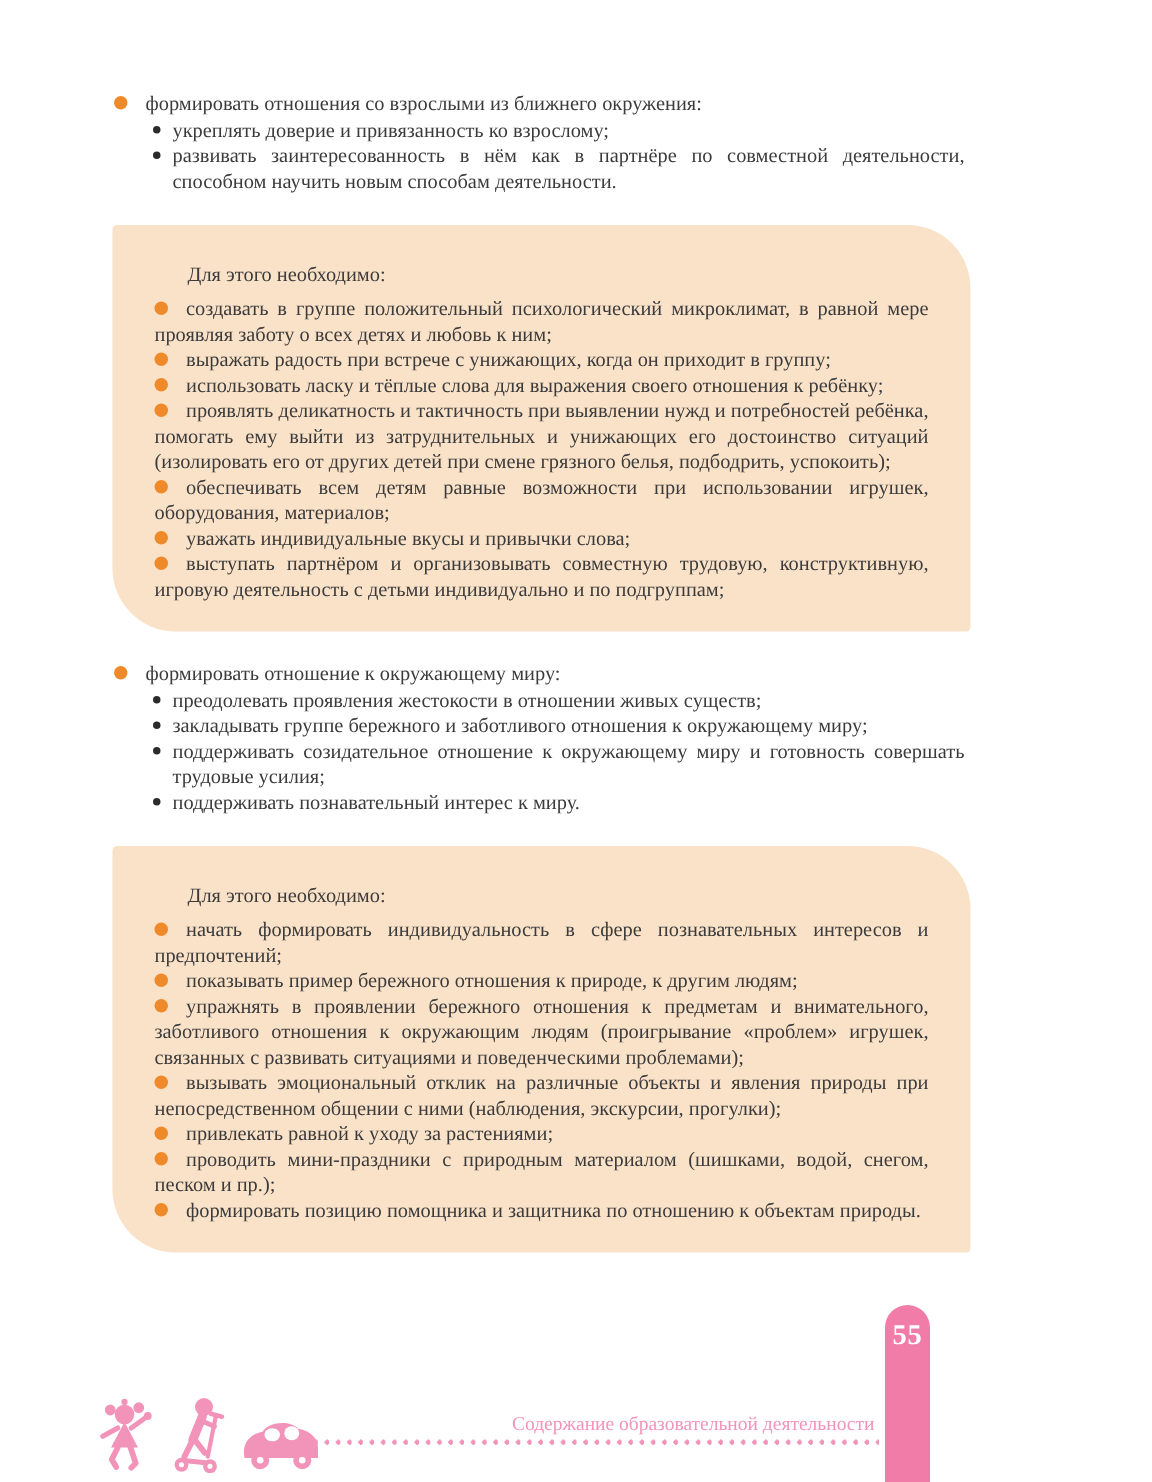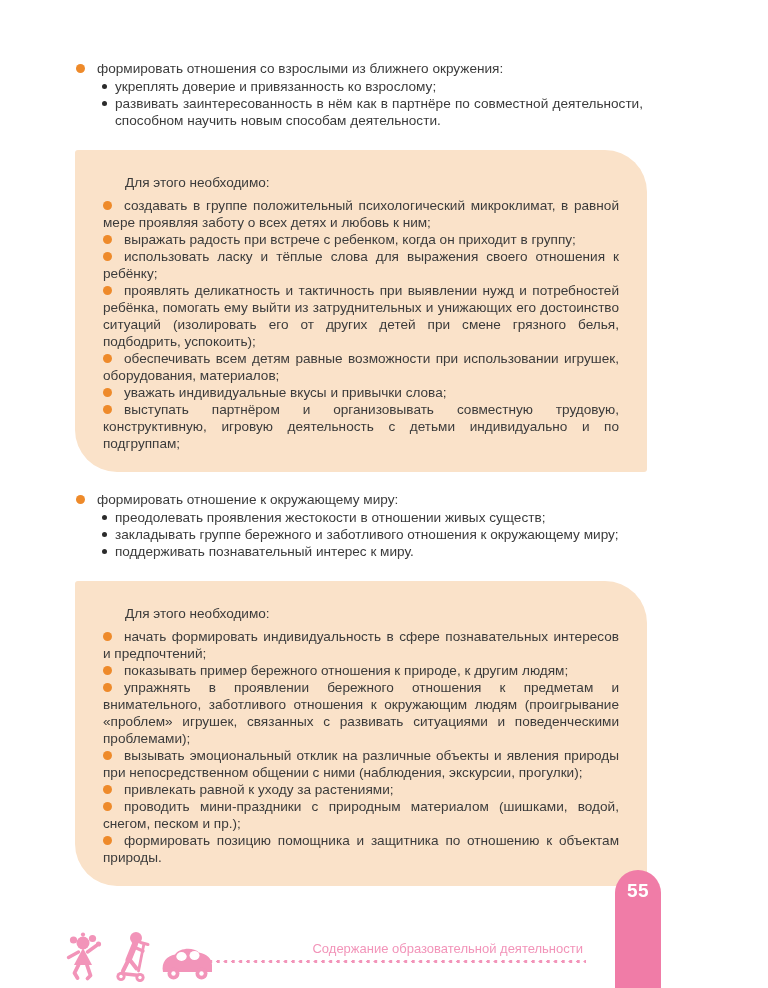--- a/index.html
+++ b/index.html
@@ -10,21 +10,21 @@
     --text:#3B3B3B;
   }
   *{box-sizing:border-box;}
   html,body{margin:0;padding:0;}
   body{
     width:768px;height:988px;background:#ffffff;
     font-family:"Liberation Sans", sans-serif;
     color:var(--text);
     position:relative;overflow:hidden;
   }
-  .page{position:absolute;inset:0;background:#fff;}
+  .page{position:absolute;inset:0;background:#fff;font-family:Liberation Serif, serif;}
   .content{
     position:absolute;left:75px;top:60px;width:572px;
     font-size:13.6px;line-height:17px;
   }
   
   .outer-list{margin:0;}
   .lead-item{position:relative;margin:0;padding-left:22px;}
   .dot-orange{
     position:absolute;left:1px;top:4px;width:9px;height:9px;border-radius:50%;
     background:var(--bullet_orange);
@@ -56,24 +56,24 @@
   .dotline{
     position:absolute;left:200px;top:41px;width:386px;height:5px;
     background-image:radial-gradient(circle 1.7px at 3px 2.5px, var(--pink_soft) 95%, rgba(0,0,0,0) 100%);
     background-size:7.5px 5px;background-repeat:repeat-x;
   }
   .footer-title{
     position:absolute;right:185px;top:23px;
     color:var(--pink_soft);font-size:13px;white-space:nowrap;
   }
   .page-tab{
-    position:absolute;left:590px;top:-48px;width:46px;height:118px;
+    position:absolute;left:590px;top:-48px;width:30px;height:118px;
     background:var(--pink_main);border-radius:23px 23px 0 0;
     color:#ffffff;font-weight:bold;font-size:19px;text-align:center;
-    padding-top:10px;letter-spacing:0.5px;margin-left:25px;
+    padding-top:10px;letter-spacing:0.5px;
   }
 </style>
 </head>
 <body>
 
 <div class="page">
   <div class="content">
 
     <div class="outer-list">
       <p class="lead-item">
@@ -88,41 +88,45 @@
         <p class="sub-item">
           <span class="dot-black"></span>
           <span>развивать заинтересованность в нём как в партнёре по совместной деятельности, способном научить новым способам деятельности.</span>
         </p>
       </div>
     </div>
 
     <div class="box">
       <p class="box-heading">Для этого необходимо:</p>
       <p class="box-item"><span class="bdot"></span><span>создавать в группе положительный психологический микроклимат, в равной мере проявляя заботу о всех детях и любовь к ним;</span></p>
-      <p class="box-item"><span class="bdot"></span><span>выражать радость при встрече с ребенком, когда он приходит в группу;</span></p>
+      <p class="box-item"><span class="bdot"></span><span>выражать радость при встрече с унижающих, когда он приходит в группу;</span></p>
       <p class="box-item"><span class="bdot"></span><span>использовать ласку и тёплые слова для выражения своего отношения к ребёнку;</span></p>
       <p class="box-item"><span class="bdot"></span><span>проявлять деликатность и тактичность при выявлении нужд и потребностей ребёнка, помогать ему выйти из затруднительных и унижающих его достоинство ситуаций (изолировать его от других детей при смене грязного белья, подбодрить, успокоить);</span></p>
       <p class="box-item"><span class="bdot"></span><span>обеспечивать всем детям равные возможности при использовании игрушек, оборудования, материалов;</span></p>
       <p class="box-item"><span class="bdot"></span><span>уважать индивидуальные вкусы и привычки слова;</span></p>
       <p class="box-item"><span class="bdot"></span><span>выступать партнёром и организовывать совместную трудовую, конструктивную, игровую деятельность с детьми индивидуально и по подгруппам;</span></p>
     </div>
 
     <div class="outer-list mt18">
       <p class="lead-item">
         <span class="dot-orange"></span>
         <span>формировать отношение к окружающему миру:</span>
       </p>
       <div class="sub-list">
         <p class="sub-item">
           <span class="dot-black"></span>
           <span>преодолевать проявления жестокости в отношении живых существ;</span>
         </p>
         <p class="sub-item">
           <span class="dot-black"></span>
           <span>закладывать группе бережного и заботливого отношения к окружающему миру;</span>
+        </p>
+        <p class="sub-item">
+          <span class="dot-black"></span>
+          <span>поддерживать созидательное отношение к окружающему миру и готовность совершать трудовые усилия;</span>
         </p>
         <p class="sub-item">
           <span class="dot-black"></span>
           <span>поддерживать познавательный интерес к миру.</span>
         </p>
       </div>
     </div>
 
     <div class="box">
       <p class="box-heading">Для этого необходимо:</p>

